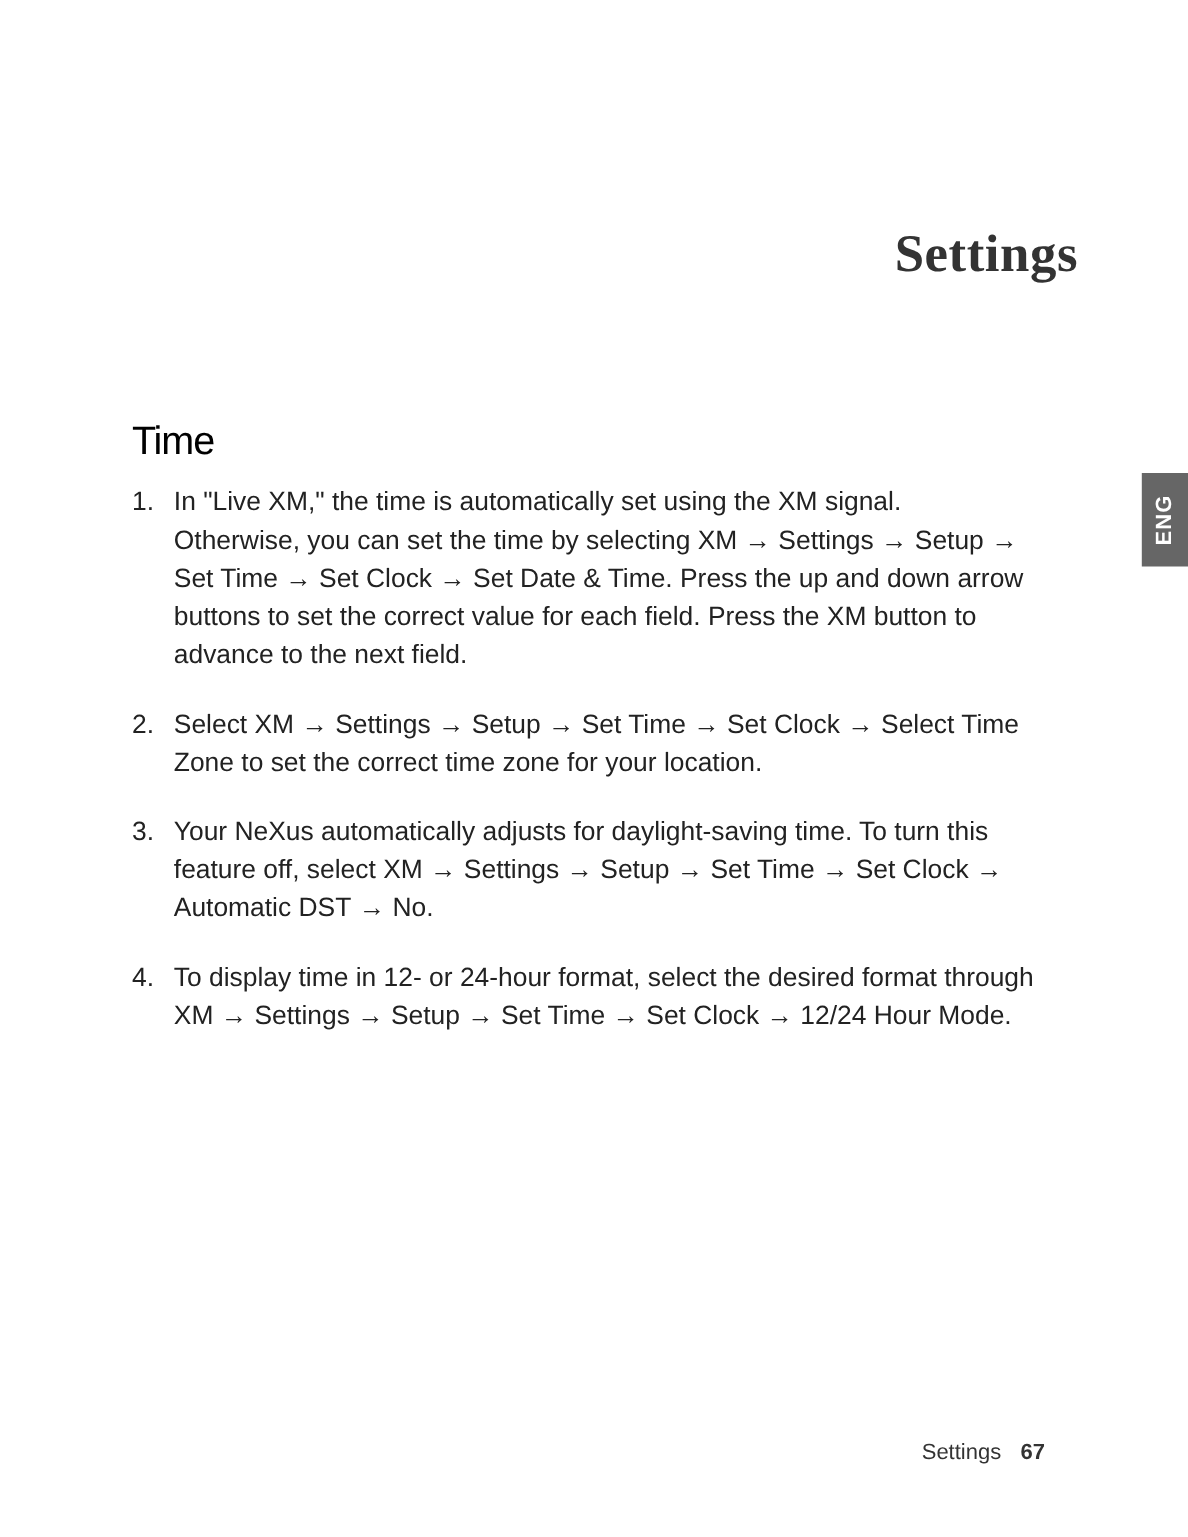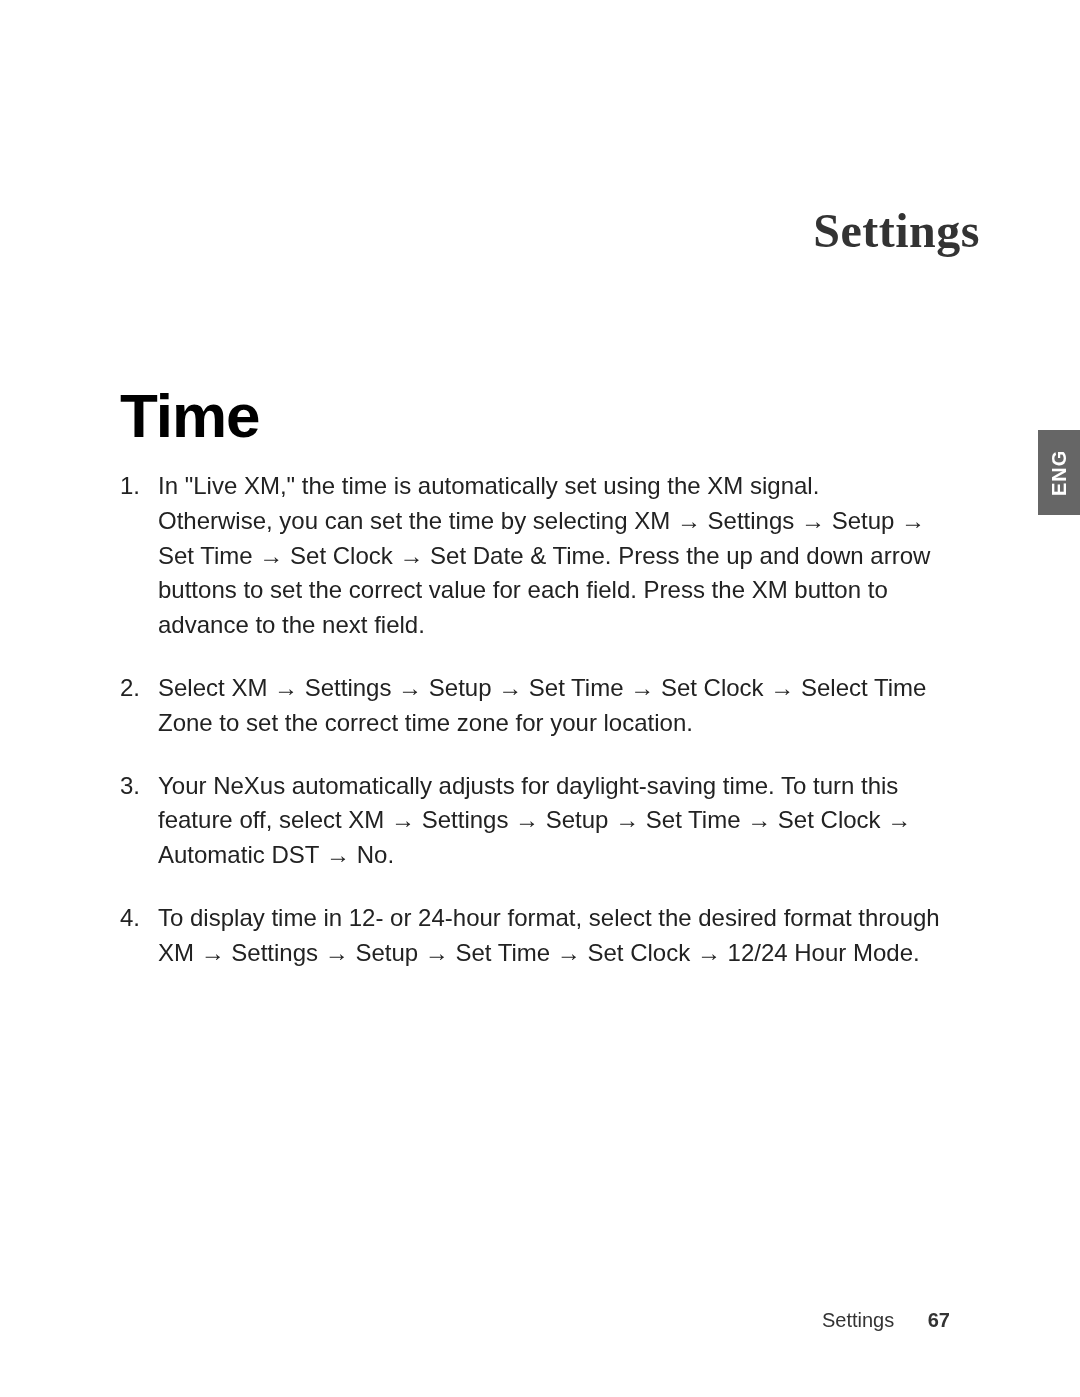--- a/index.html
+++ b/index.html
@@ -29,22 +29,22 @@
       font-family: Georgia, 'Times New Roman', serif;
       letter-spacing: 0.5px;
     }
     .content {
       position: absolute;
       top: 380px;
       left: 120px;
       right: 140px;
     }
     .section-title {
-      font-size: 62px;
-      font-weight: 700;
+      font-size: 36px;
+      font-weight: 400;
       color: #000;
       margin-bottom: 18px;
       font-family: Arial, sans-serif;
       letter-spacing: -1px;
     }
     ol.steps {
       list-style: none;
       counter-reset: step;
     }
     ol.steps > li {
@@ -82,21 +82,21 @@
     }
     .footer {
       position: absolute;
       bottom: 65px;
       right: 130px;
       font-size: 20px;
       color: #333;
     }
     .footer .page-num {
       font-weight: 700;
-      margin-left: 28px;
+      margin-left: 12px;
     }
     .arrow { font-weight: 700; }
   </style>
 </head>
 <body>
 
 <div class="header-band">
   <div class="header-title">Settings</div>
 </div>
 

